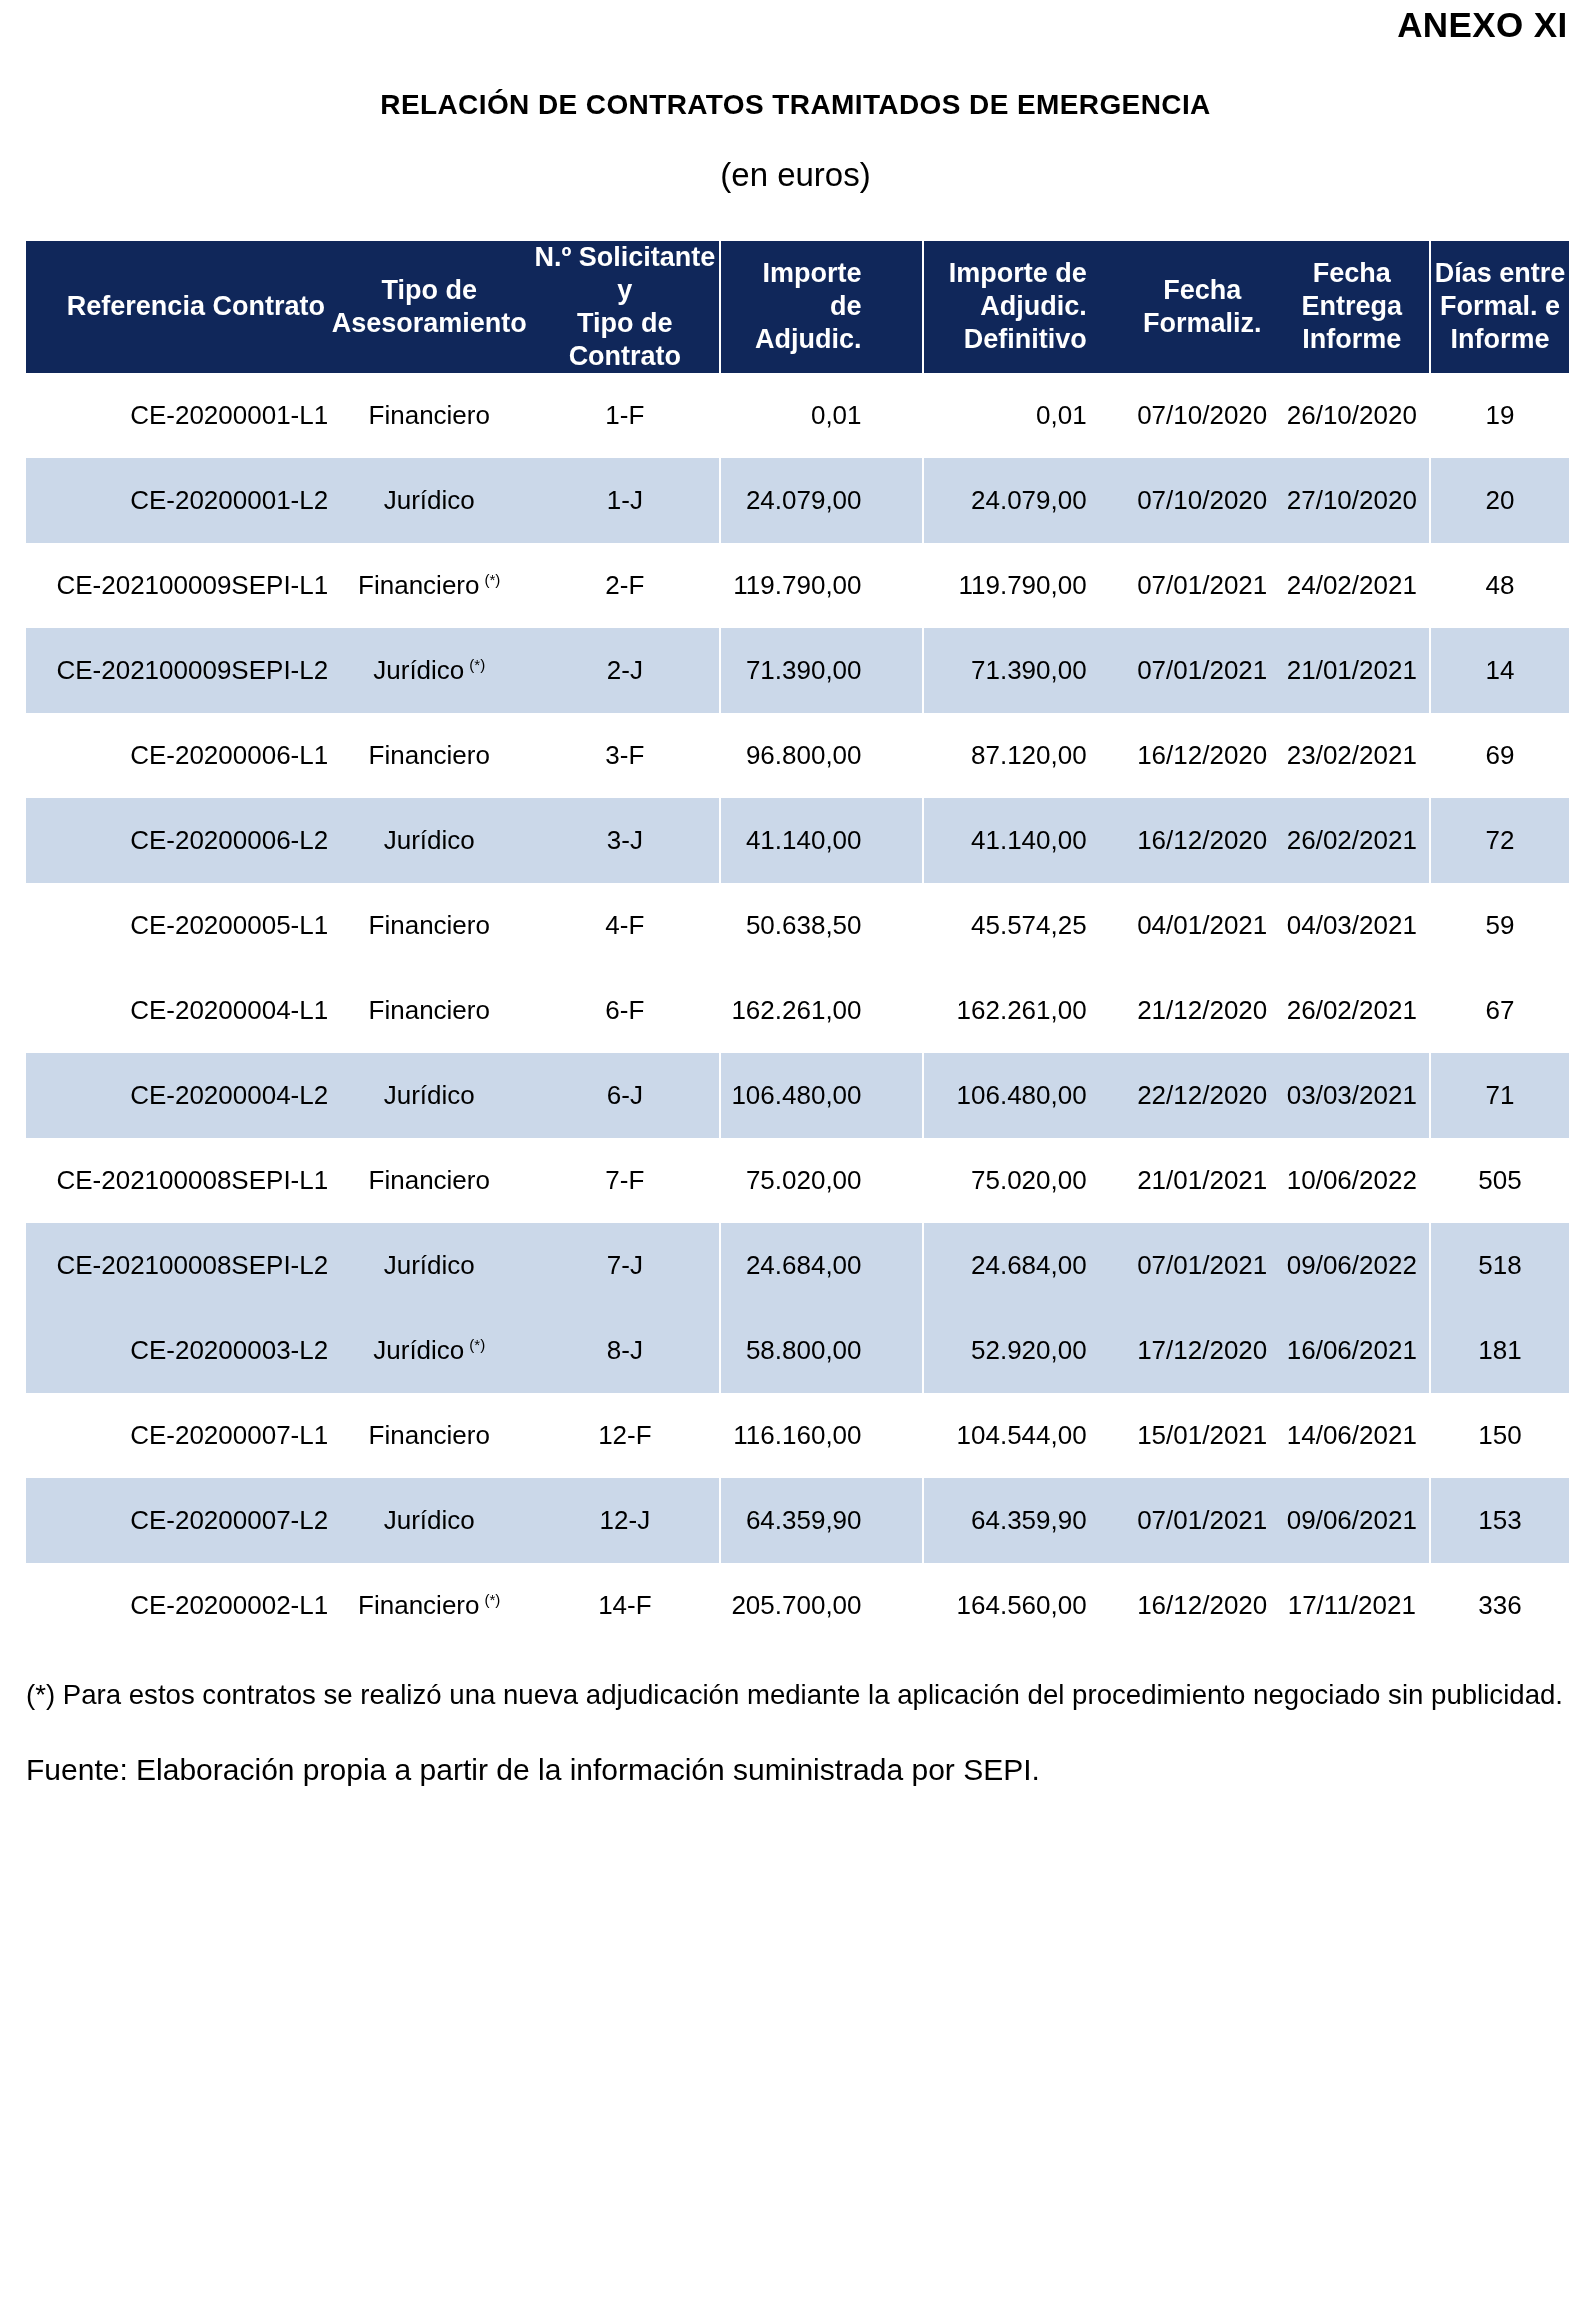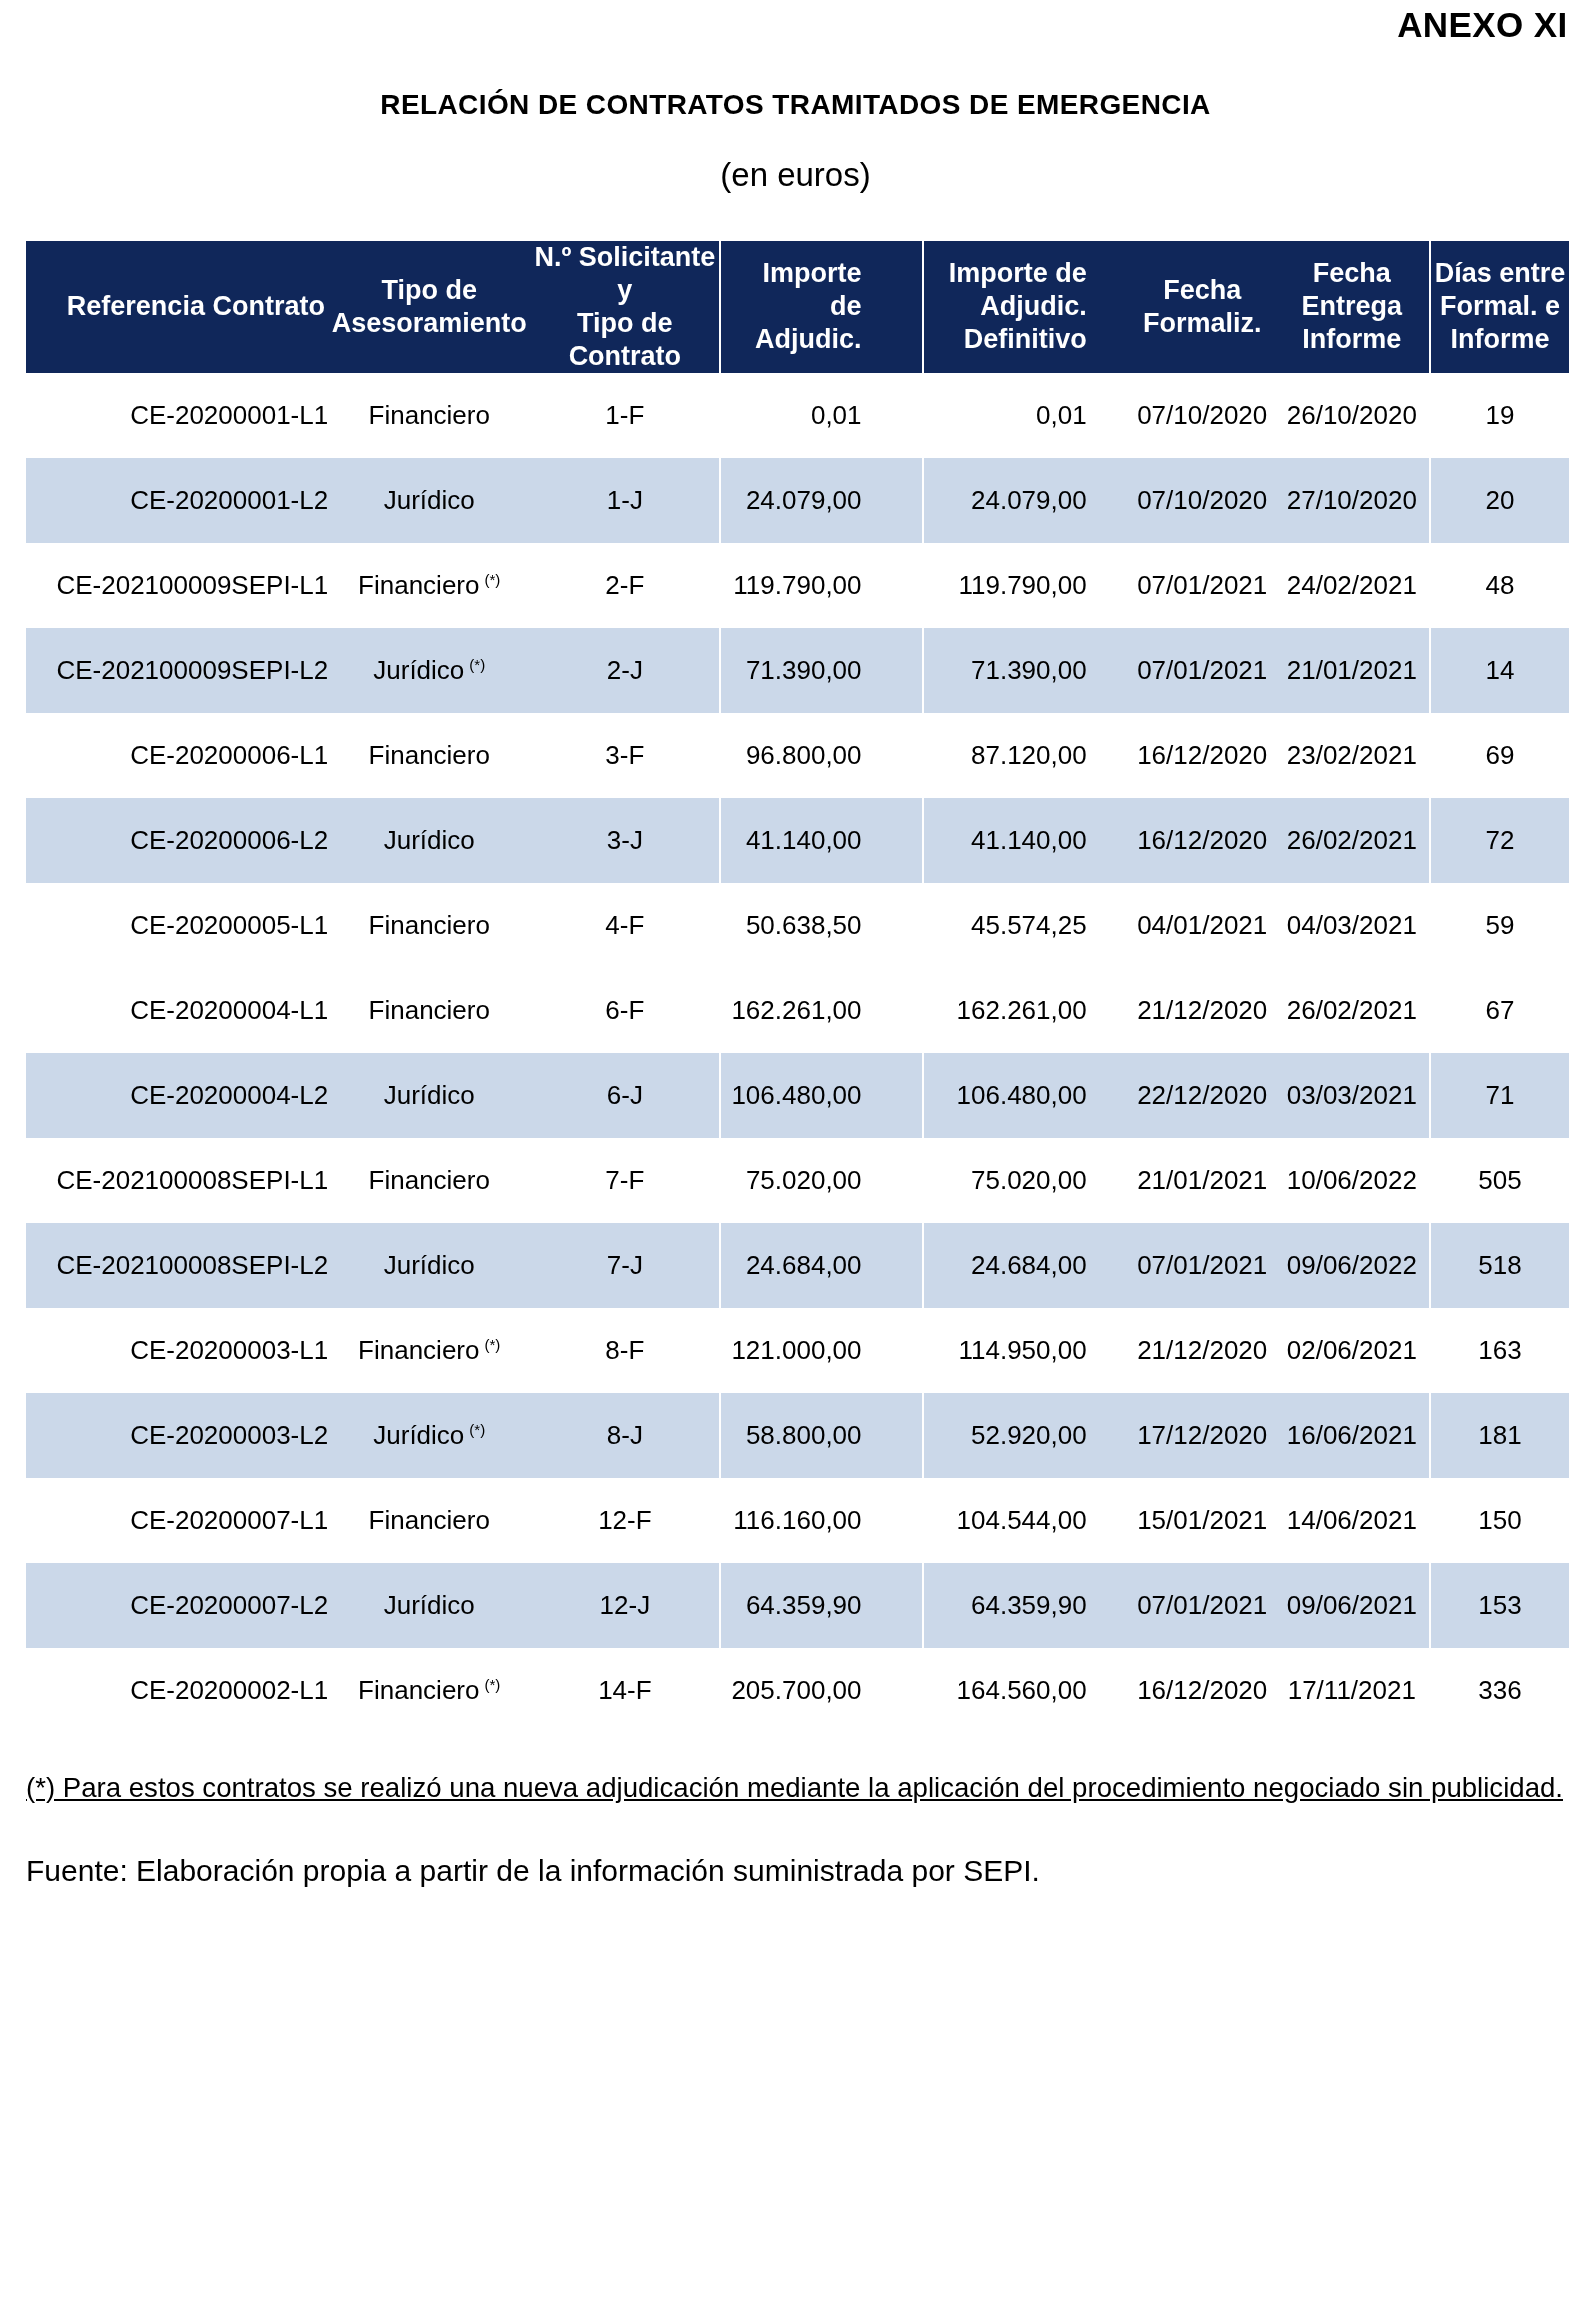--- a/index.html
+++ b/index.html
@@ -87,28 +87,27 @@
   .c3 { text-align: right; padding-right: 60px; }
   .c4 { text-align: right; padding-right: 43px; }
   th.sep, td.sep { border-left: 2.5px solid var(--separator); }
   sup.note {
     font-size: 0.58em;
     vertical-align: 0.55em;
     margin-left: 5px;
     letter-spacing: 0;
   }
   .footnote {
-    margin: 16px;
+    margin: 8px;
     margin-left: 26px;
     width: 1543px;
     padding-top: 16px;
     font-size: 27.6px;
     line-height: 1.65;
     text-align: justify;
-    text-decoration: underline;
   }
   .source {
     margin: 0;
     margin-left: 26px;
     width: 1543px;
     padding-top: 28px;
     font-size: 30px;
     text-align: left;
   }
 </style>
@@ -258,30 +257,20 @@
         <tr class="striped">
           <td class="c0">CE-202100008SEPI-L2</td>
           <td class="c1">Jurídico</td>
           <td class="c2">7-J</td>
           <td class="c3 sep">24.684,00</td>
           <td class="c4 sep">24.684,00</td>
           <td class="c5">07/01/2021</td>
           <td class="c6">09/06/2022</td>
           <td class="c7 sep">518</td>
         </tr>
-        <tr class="">
-          <td class="c0">CE-20200003-L1</td>
-          <td class="c1">Financiero<sup class="note">(*)</sup></td>
-          <td class="c2">8-F</td>
-          <td class="c3 sep">121.000,00</td>
-          <td class="c4 sep">114.950,00</td>
-          <td class="c5">21/12/2020</td>
-          <td class="c6">02/06/2021</td>
-          <td class="c7 sep">163</td>
-        </tr>
         <tr class="striped">
           <td class="c0">CE-20200003-L2</td>
           <td class="c1">Jurídico<sup class="note">(*)</sup></td>
           <td class="c2">8-J</td>
           <td class="c3 sep">58.800,00</td>
           <td class="c4 sep">52.920,00</td>
           <td class="c5">17/12/2020</td>
           <td class="c6">16/06/2021</td>
           <td class="c7 sep">181</td>
         </tr>

